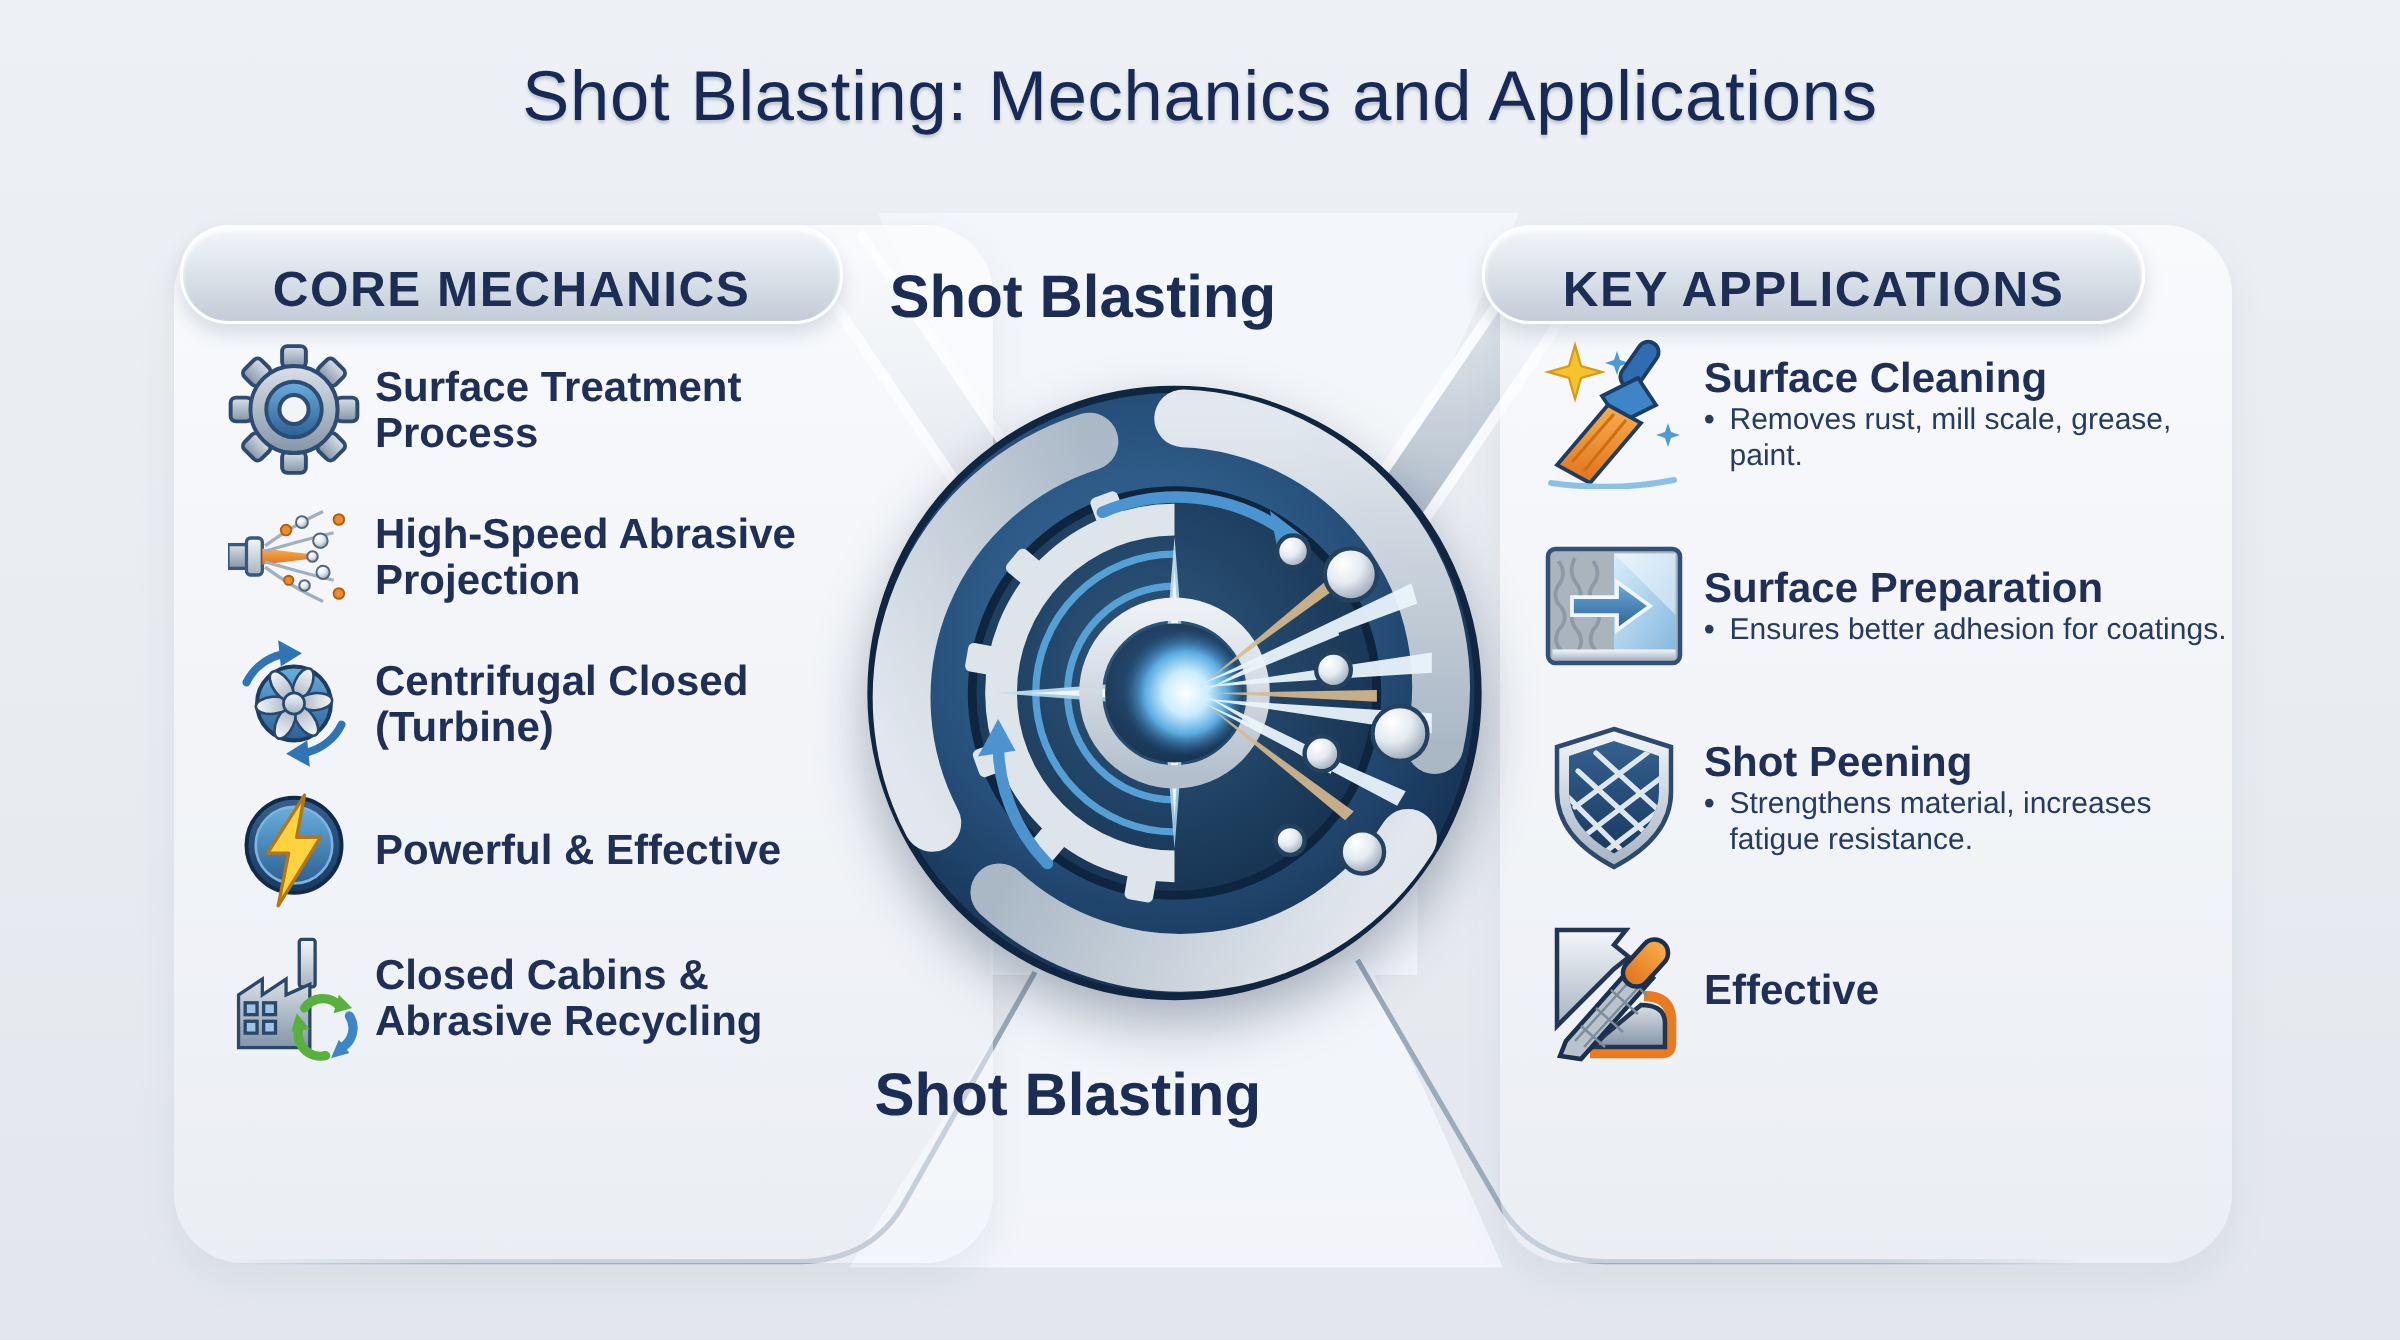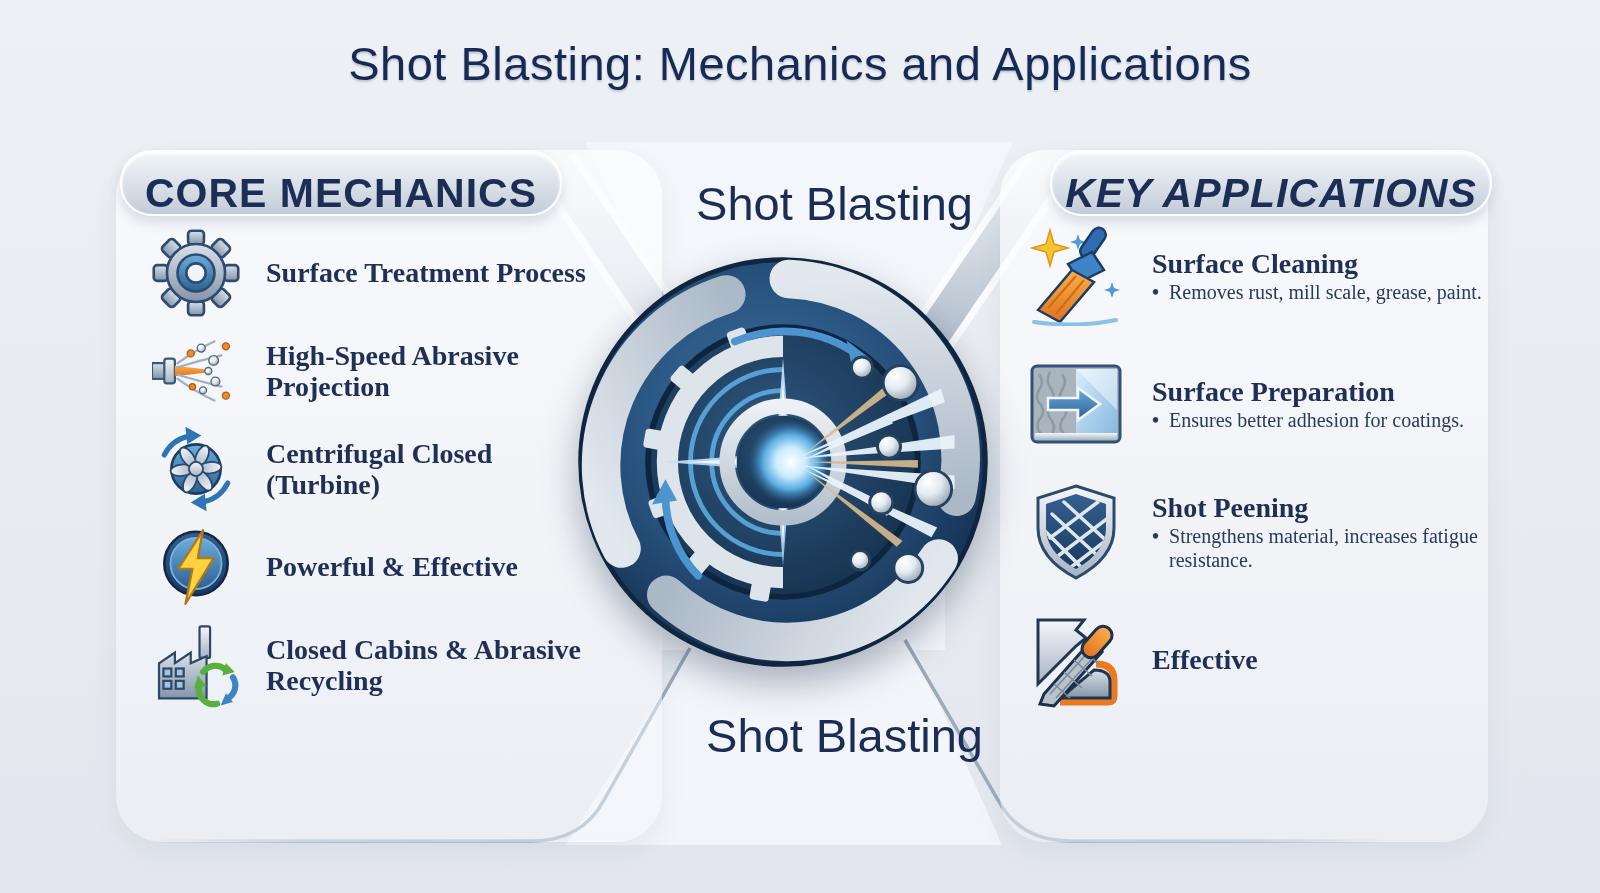--- a/index.html
+++ b/index.html
@@ -14,29 +14,29 @@
     background:linear-gradient(180deg,rgba(252,253,255,.75),rgba(243,246,250,.45));
     box-shadow:0 12px 26px rgba(80,100,130,.08);z-index:1;}
   .panel.left{left:116px;width:546px;}
   .panel.right{left:1000px;width:488px;}
   .pill{position:absolute;top:150px;height:62px;border-radius:32px;
     background:linear-gradient(180deg,#f3f6f9 0%,#dde4eb 45%,#c2ccd8 100%);
     border:2px solid rgba(255,255,255,.95);
     box-shadow:0 7px 12px rgba(90,110,140,.20), inset 0 2px 3px rgba(255,255,255,.9);
     display:flex;align-items:center;justify-content:center;z-index:2;}
   .pill.left{left:120px;width:438px;}
-  .pill.right{left:1050px;width:438px;font-style:italic;}
-  .pill-text{font-size:41px;font-weight:700;color:#1c2e55;letter-spacing:1px;margin-top:20px;}
-  .center-label{position:absolute;z-index:3;text-align:right;
-    font-size:47px;font-weight:400;color:#1b2c55;}
+  .pill.right{left:988px;width:438px;}
+  .pill-text{font-size:33px;font-weight:700;color:#1c2e55;letter-spacing:1px;margin-top:20px;}
+  .center-label{position:absolute;z-index:3;text-align:left;
+    font-size:40px;font-weight:700;color:#1b2c55;}
   .center-label.top{left:593px;top:176px;width:380px;}
   .center-label.bottom{left:583px;top:708px;width:400px;}
   .wheel-wrap{position:absolute;left:571px;top:250px;width:424px;height:424px;z-index:2;
     filter:drop-shadow(0 16px 18px rgba(25,45,75,.35));}
-  .row{display:flex;align-items:center;gap:26px;font-family:Liberation Serif, serif;}
+  .row{display:flex;align-items:center;gap:10px;}
   .row .ic{flex:0 0 auto;}
   .row-label{font-size:28px;font-weight:700;color:#1f2f55;line-height:1.12;width:322px;}
   .left-items{position:absolute;left:152px;top:224px;display:flex;flex-direction:column;z-index:2;}
   .left-items .row{height:98px;}
   .right-items{position:absolute;left:1026px;top:226px;display:flex;flex-direction:column;z-index:2;}
   .right-items .row{margin-bottom:28px;align-items:center;}
   .app-title{font-size:28px;font-weight:700;color:#1f2f55;line-height:1.15;}
   .bullet{display:flex;font-size:20px;color:#273a5f;line-height:1.2;width:352px;margin-top:0;}
   .bullet::before{content:"\2022";margin-right:10px;font-weight:700;}
   .ic svg{display:block;}

